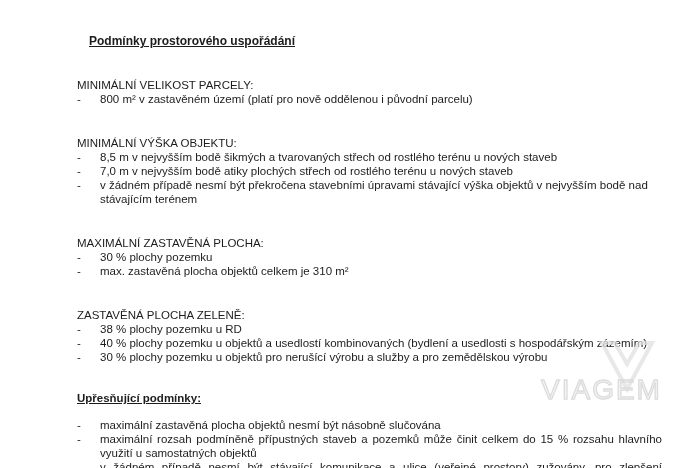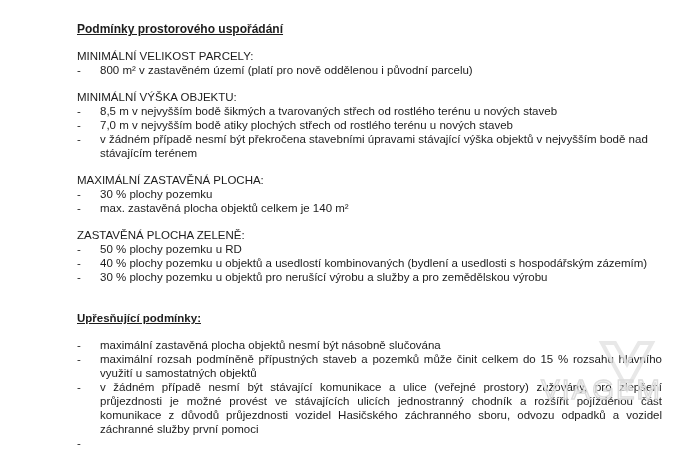--- a/index.html
+++ b/index.html
@@ -21,25 +21,25 @@
   .content {
     position: absolute;
     left: 77px;
     top: 22px;
     width: 585px;
   }
   .doc-title {
     font-size: 12px;
     font-weight: bold;
     text-decoration: underline;
-    margin: 0;
+    margin: 12px;
     line-height: 14px;
   }
   .section-heading {
-    margin-top: 13px;
+    margin-top: 30px;
     line-height: 14px;
     font-weight: normal;
     font-size: 11.5px;
   }
   .section-heading.bold-underline {
     font-weight: bold;
     text-decoration: underline;
   }
   .refining-heading {
     margin-top: 27px;
@@ -124,31 +124,31 @@
 
     <div class="section">
       <div class="section-heading">MAXIMÁLNÍ ZASTAVĚNÁ PLOCHA:</div>
       <ul class="bullet-list">
         <li>
           <span class="dash">-</span>
           <span>30 % plochy pozemku</span>
         </li>
         <li>
           <span class="dash">-</span>
-          <span>max. zastavěná plocha objektů celkem je 140 m²</span>
+          <span>max. zastavěná plocha objektů celkem je 310 m²</span>
         </li>
       </ul>
     </div>
 
     <div class="section">
       <div class="section-heading">ZASTAVĚNÁ PLOCHA ZELENĚ:</div>
       <ul class="bullet-list">
         <li>
           <span class="dash">-</span>
-          <span>50 % plochy pozemku u RD</span>
+          <span>38 % plochy pozemku u RD</span>
         </li>
         <li>
           <span class="dash">-</span>
           <span>40 % plochy pozemku u objektů a usedlostí kombinovaných (bydlení a usedlosti s hospodářským zázemím)</span>
         </li>
         <li>
           <span class="dash">-</span>
           <span>30 % plochy pozemku u objektů pro nerušící výrobu a služby a pro zemědělskou výrobu</span>
         </li>
       </ul>

